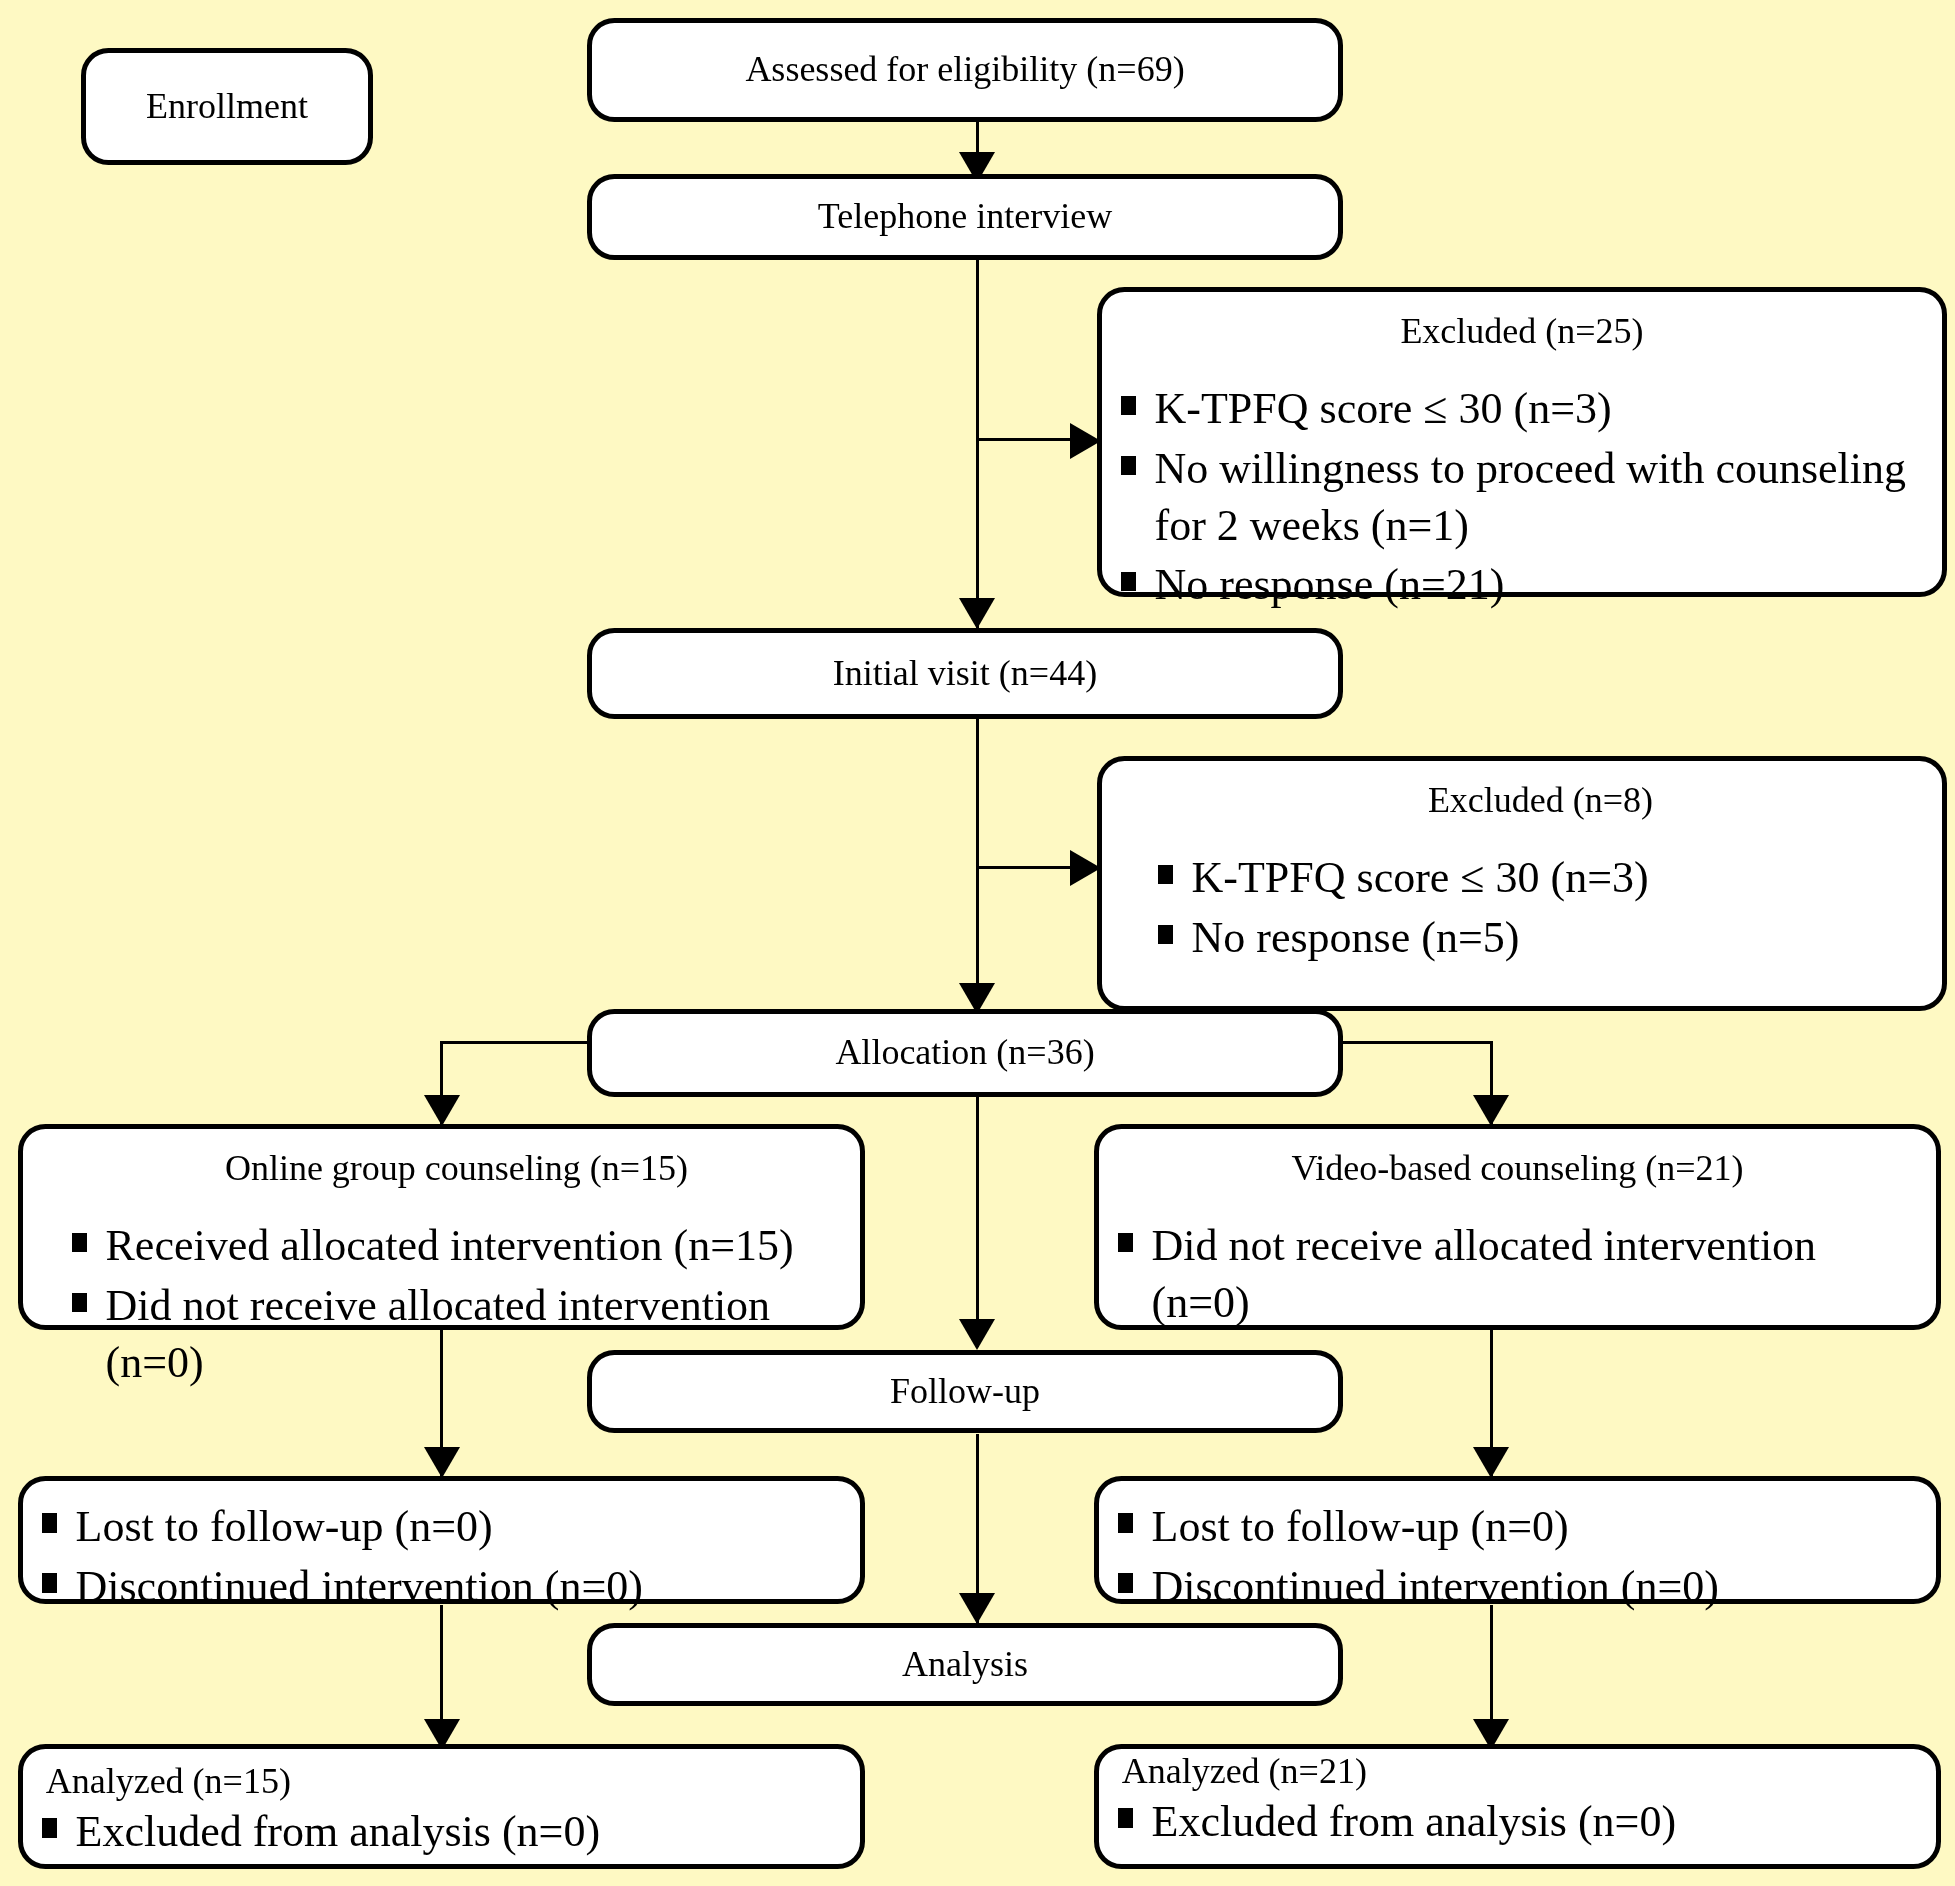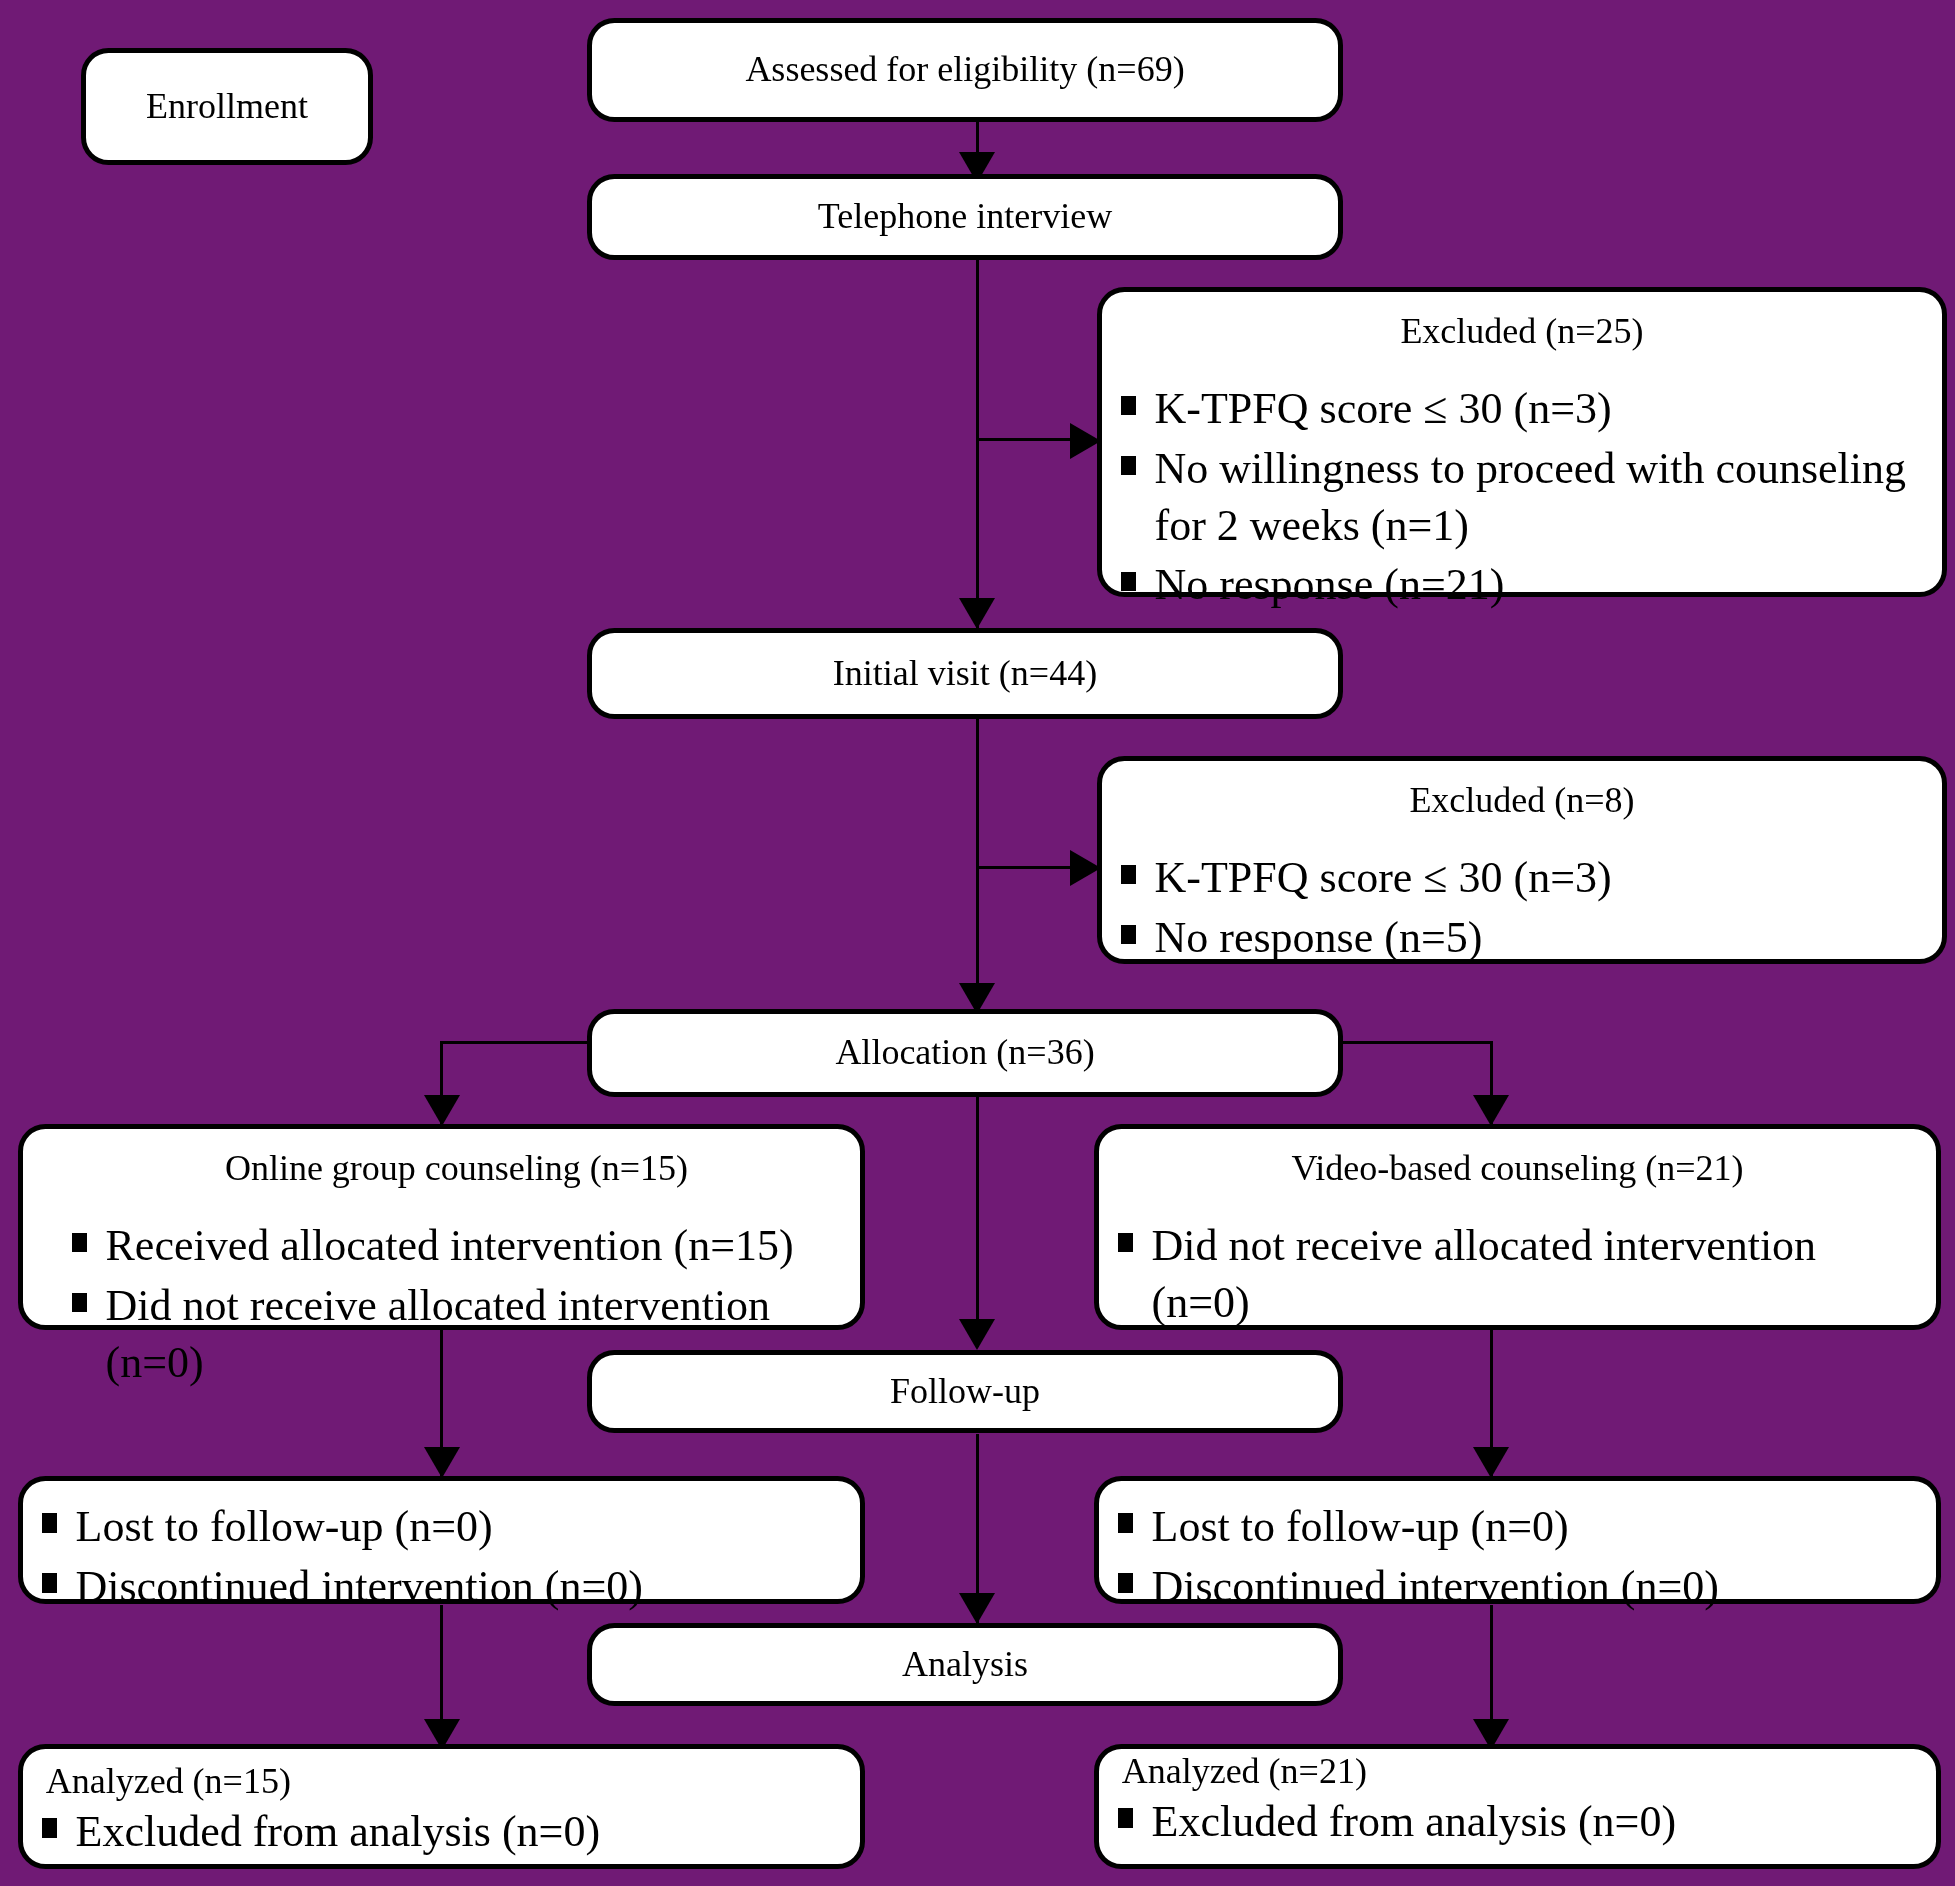--- a/index.html
+++ b/index.html
@@ -4,21 +4,21 @@
 <style>
   html, body {
     margin: 0;
     padding: 0;
     background: #ffffff;
   }
   #stage {
     position: relative;
     width: 1955px;
     height: 1887px;
-    background: #701a75;
+    background: #fef9c3;
     font-family: "Liberation Serif", "DejaVu Serif", serif;
     color: #000000;
     overflow: hidden;
   }
   .box {
     position: absolute;
     box-sizing: border-box;
     border: 5.4px solid #000000;
     border-radius: 27.4px;
     background: #ffffff;
@@ -149,21 +149,21 @@
       <div class="title-line">Initial visit (n=44)</div>
     </div>
   </div>
 
   <div class="vline thin" style="left:976px; top:719px; height:298px;"></div>
   <div class="arrow-down" style="left:959px; top:983px;"></div>
 
   <div class="hline thin" style="left:976px; top:866px; width:116px;"></div>
   <div class="arrow-right" style="left:1070px; top:850px;"></div>
 
-  <div class="box topalign" style="left:1097px; top:756px; width:850px; height:208px;">
+  <div class="box topalign" style="left:1097px; top:756px; width:850px; height:255px;padding-left:37px;">
     <div class="inner">
       <div class="title-line ctr">Excluded (n=8)</div>
       <div class="spacer-md"></div>
       <ul class="bullets">
         <li>
             <span class="sq"></span>
             <span class="cont">K-TPFQ score  ≤ 30 (n=3)</span>
           </li>
         <li>
             <span class="sq"></span>

